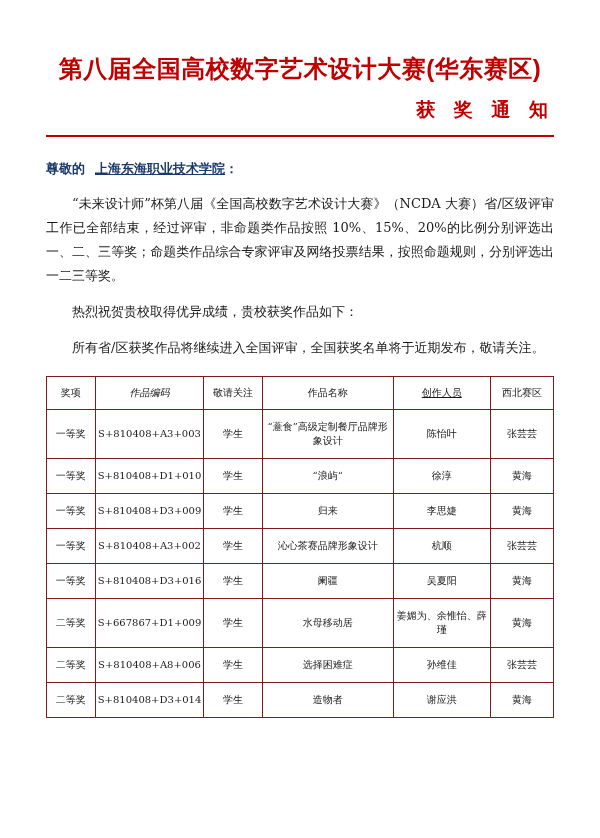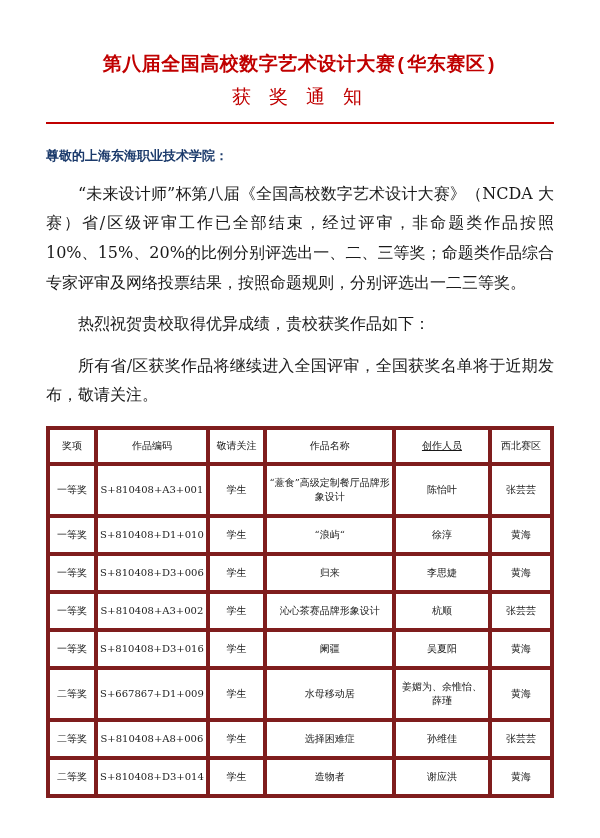--- a/index.html
+++ b/index.html
@@ -17,83 +17,85 @@
     background: #ffffff;
     overflow: hidden;
     box-sizing: border-box;
   }
   .page-inner {
     padding: 34px 46px 0 46px;
   }
   .doc-title {
     text-align: center;
     color: #c00000;
-    font-family: Liberation Mono, monospace;
+    font-family: Liberation Sans, sans-serif;
     font-weight: bold;
-    font-size: 19px;
+    font-size: 24px;
     letter-spacing: 0.5px;
     line-height: 1.45;
     margin-top: 18px;
   }
   .doc-subtitle {
-    text-align: center;
+    text-align: right;
     color: #c00000;
     font-family: "DejaVu Serif", "Liberation Serif", serif;
-    font-weight: normal;
+    font-weight: bold;
     font-size: 19px;
     letter-spacing: 6px;
     line-height: 1.5;
-    margin-top: 2px;
+    margin-top: 8px;
   }
   .red-rule {
     height: 2px;
     background: #c00000;
     margin: 12px 0 0 0;
   }
   .salutation {
     font-family: "DejaVu Serif", "Liberation Serif", serif;
     font-weight: bold;
     font-size: 13px;
     color: #1b3a6b;
     margin-top: 22px;
     line-height: 1.6;
   }
   .salutation .org {
+    text-decoration: underline;
+    padding-left: 10px;
   }
   .para {
     font-family: "DejaVu Serif", "Liberation Serif", serif;
-    font-size: 16px;
+    font-size: 13px;
     color: #1a1a1a;
     line-height: 1.85;
     text-align: justify;
     text-indent: 2em;
     margin-top: 12px;
   }
   table.award-table {
     width: 100%;
     border-collapse: collapse;
     margin-top: 16px;
     font-family: "DejaVu Serif", "Liberation Serif", serif;
     font-size: 10px;
     color: #1a1a1a;
   }
   table.award-table th,
   table.award-table td {
-    border: 4px solid #7f1d1d;
+    border: 1px solid #7f1d1d;
     text-align: center;
     vertical-align: middle;
     padding: 10px 2px;
     font-weight: normal;
     line-height: 1.4;
   }
   table.award-table th {
     padding: 9px 2px;
   }
   .col-prize  { width: 10%; }
-  .col-code   { width: 18%; }
+  .col-code   { width: 18%; font-style: italic; }
   .col-group  { width: 12%; }
   .col-name   { width: 27%; margin-left: 26px; }
   .col-author { width: 20%; text-decoration: underline; }
   .col-tutor  { width: 13%; }
 </style>
 </head>
 <body>
 
 <div class="page">
   <div class="page-inner">
@@ -117,37 +119,37 @@
           <th class="col-code">作品编码</th>
           <th class="col-group">敬请关注</th>
           <th class="col-name">作品名称</th>
           <th class="col-author">创作人员</th>
           <th class="col-tutor">西北赛区</th>
         </tr>
       </thead>
       <tbody>
         <tr>
           <td>一等奖</td>
-          <td>S+810408+A3+001</td>
+          <td>S+810408+A3+003</td>
           <td>学生</td>
           <td>“薏食”高级定制餐厅品牌形象设计</td>
           <td>陈怡叶</td>
           <td>张芸芸</td>
         </tr>
         <tr>
           <td>一等奖</td>
           <td>S+810408+D1+010</td>
           <td>学生</td>
           <td>“浪屿“</td>
           <td>徐淳</td>
           <td>黄海</td>
         </tr>
         <tr>
           <td>一等奖</td>
-          <td>S+810408+D3+006</td>
+          <td>S+810408+D3+009</td>
           <td>学生</td>
           <td>归来</td>
           <td>李思婕</td>
           <td>黄海</td>
         </tr>
         <tr>
           <td>一等奖</td>
           <td>S+810408+A3+002</td>
           <td>学生</td>
           <td>沁心茶赛品牌形象设计</td>

